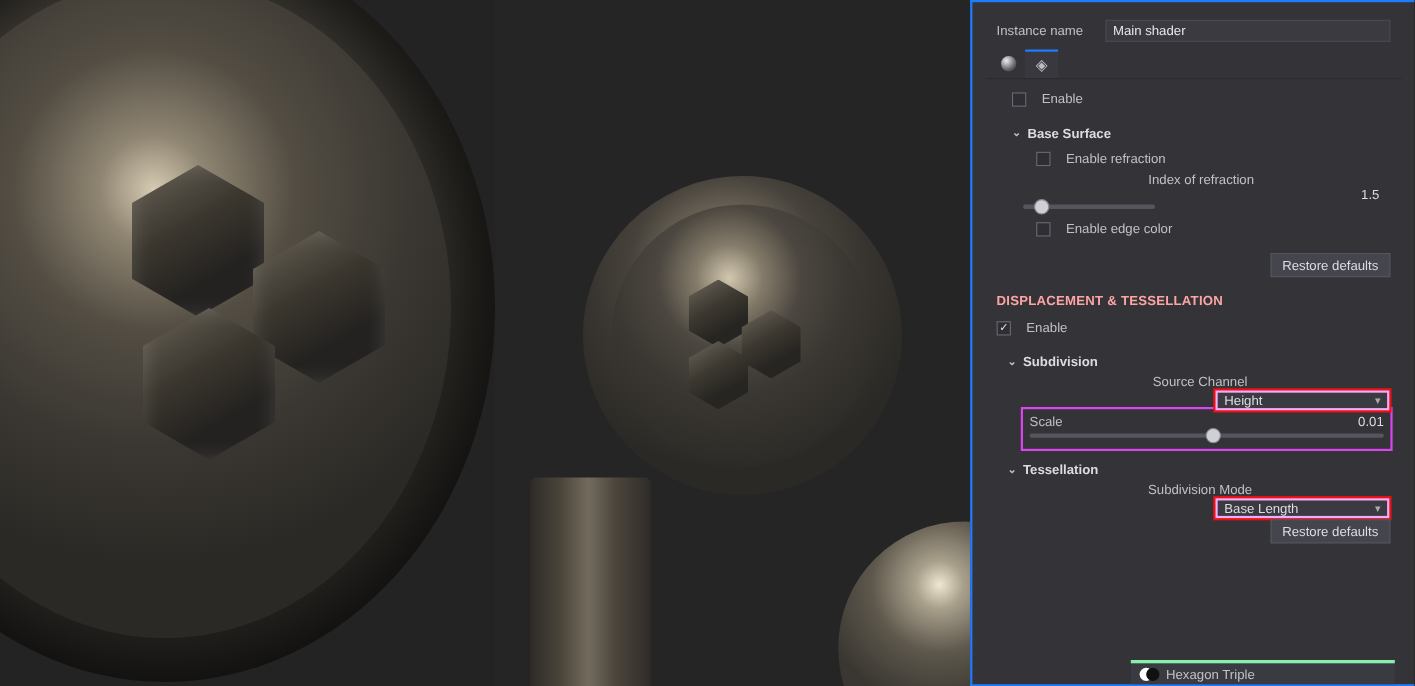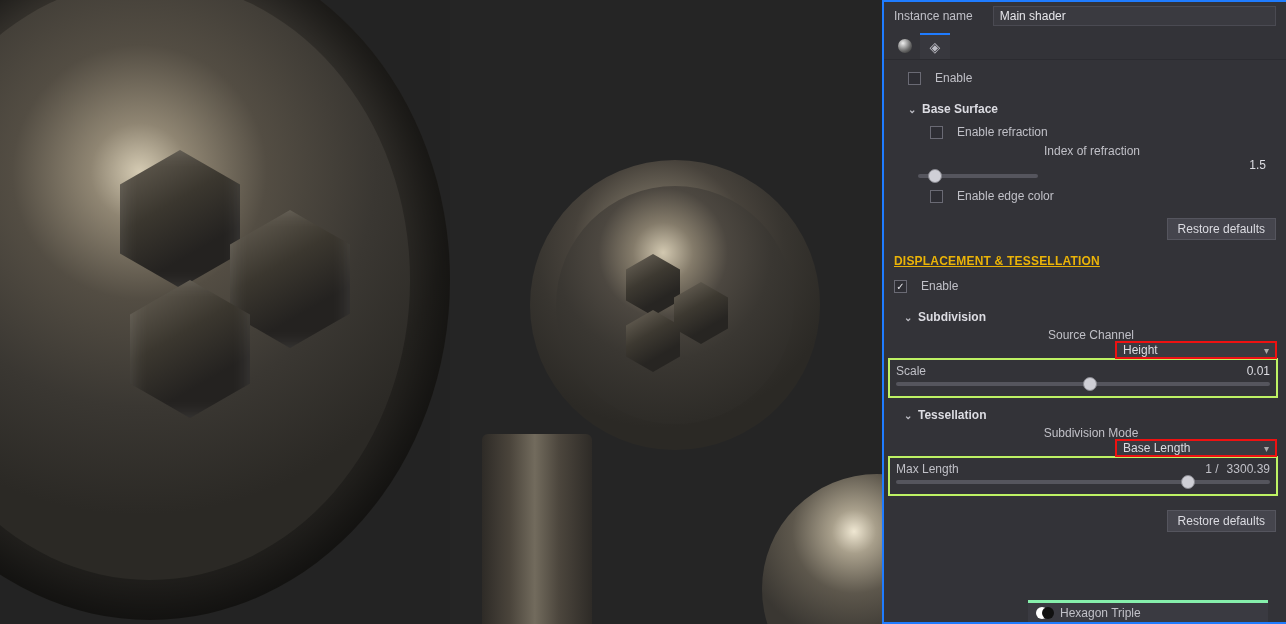--- a/index.html
+++ b/index.html
@@ -94,21 +94,21 @@
   }
 
   
   .panel {
     position:absolute;
     right:0; top:0;
     width:404px; height:624px;
     background:#333338;
     border:2px solid #1f7cff;
     border-right:none;
-    padding:0;
+    padding:12px;
   }
   .row { display:flex; align-items:center; height:22px; padding:0 10px; }
   .lbl { flex:0 0 auto; color:#c0c0c7; }
   .instance-row { height:28px; padding:4px 10px; }
   .text-input {
     flex:1; height:20px;
     background:#3a3a40; border:1px solid #4a4a52; color:#e6e6ea;
     padding:2px 6px; font-size:12px; margin-left:20px;
   }
   .tab-row { display:flex; gap:0; padding:0 6px; height:30px; align-items:flex-end; border-bottom:1px solid #2b2b30;}
@@ -138,37 +138,36 @@
     transform:translateX(-50%);
   }
   .val-right { margin-left:auto; color:#dcdce2; }
   .btn {
     height:22px; padding:0 10px;
     background:#45454d; border:1px solid #55555e; color:#dcdce2;
     font-size:12px;
   }
   .right-align { display:flex; justify-content:flex-end; padding:8px 10px 4px 0; }
   .caps-head {
-    font-weight:bold; color:#eab308; letter-spacing:0.2px;
+    font-weight:bold; color:#fca5a5; letter-spacing:0.2px;
     padding:10px 10px 6px 10px;
-    text-decoration:underline;
   }
   .sub { padding-left:22px; }
   .prop-row {
     display:flex; align-items:center; height:26px; padding:0 10px 0 22px;flex-direction:column;
   }
   .select {
     margin-left:auto; width:160px; height:20px;
-    background:#3a3a40; border:1px solid #f0abfc; color:#dcdce2;
+    background:#3a3a40; border:3px solid #f0abfc; color:#dcdce2;
     display:flex; align-items:center; justify-content:space-between;
     padding:0 6px; font-size:12px;
   }
   .select .chev-dn { font-size:10px; color:#aaa; }
   .hl-red { outline:2px solid #e11; outline-offset:-1px; }
-  .hl-group { border:2px solid #bef264; margin:4px 8px 6px 4px; padding:4px 6px 10px 6px; }
+  .hl-group { border:2px solid #d946ef; margin:4px 8px 6px 32px; padding:4px 6px 10px 6px; }
   .spacer { height:8px; }
 
   .footer-layer {
     position:absolute;
     right:18px; bottom:2px;
     width:240px; height:22px;
     background:#3a3a41;
     display:flex; align-items:center; gap:6px; padding:0 8px;
     border-top:3px solid #86efac;
   }
@@ -291,30 +290,20 @@
   </div>
 
   <div class="prop-row">
     <span>Subdivision Mode</span>
     <div class="select hl-red">
       <span>Base Length</span>
       <span class="chev-dn">▾</span>
     </div>
   </div>
 
-  <div class="hl-group">
-    <div style="display:flex; gap:8px;">
-      <span>Max Length</span>
-      <span style="margin-left:auto;">1 /</span>
-      <span>3300.39</span>
-    </div>
-    <div class="slider-track">
-      <div class="slider-thumb" style="left:78%;"></div>
-    </div>
-  </div>
 
   <div class="right-align">
     <button class="btn">
       <span>Restore defaults</span>
     </button>
   </div>
 
 </div>
 
 <div class="footer-layer">

